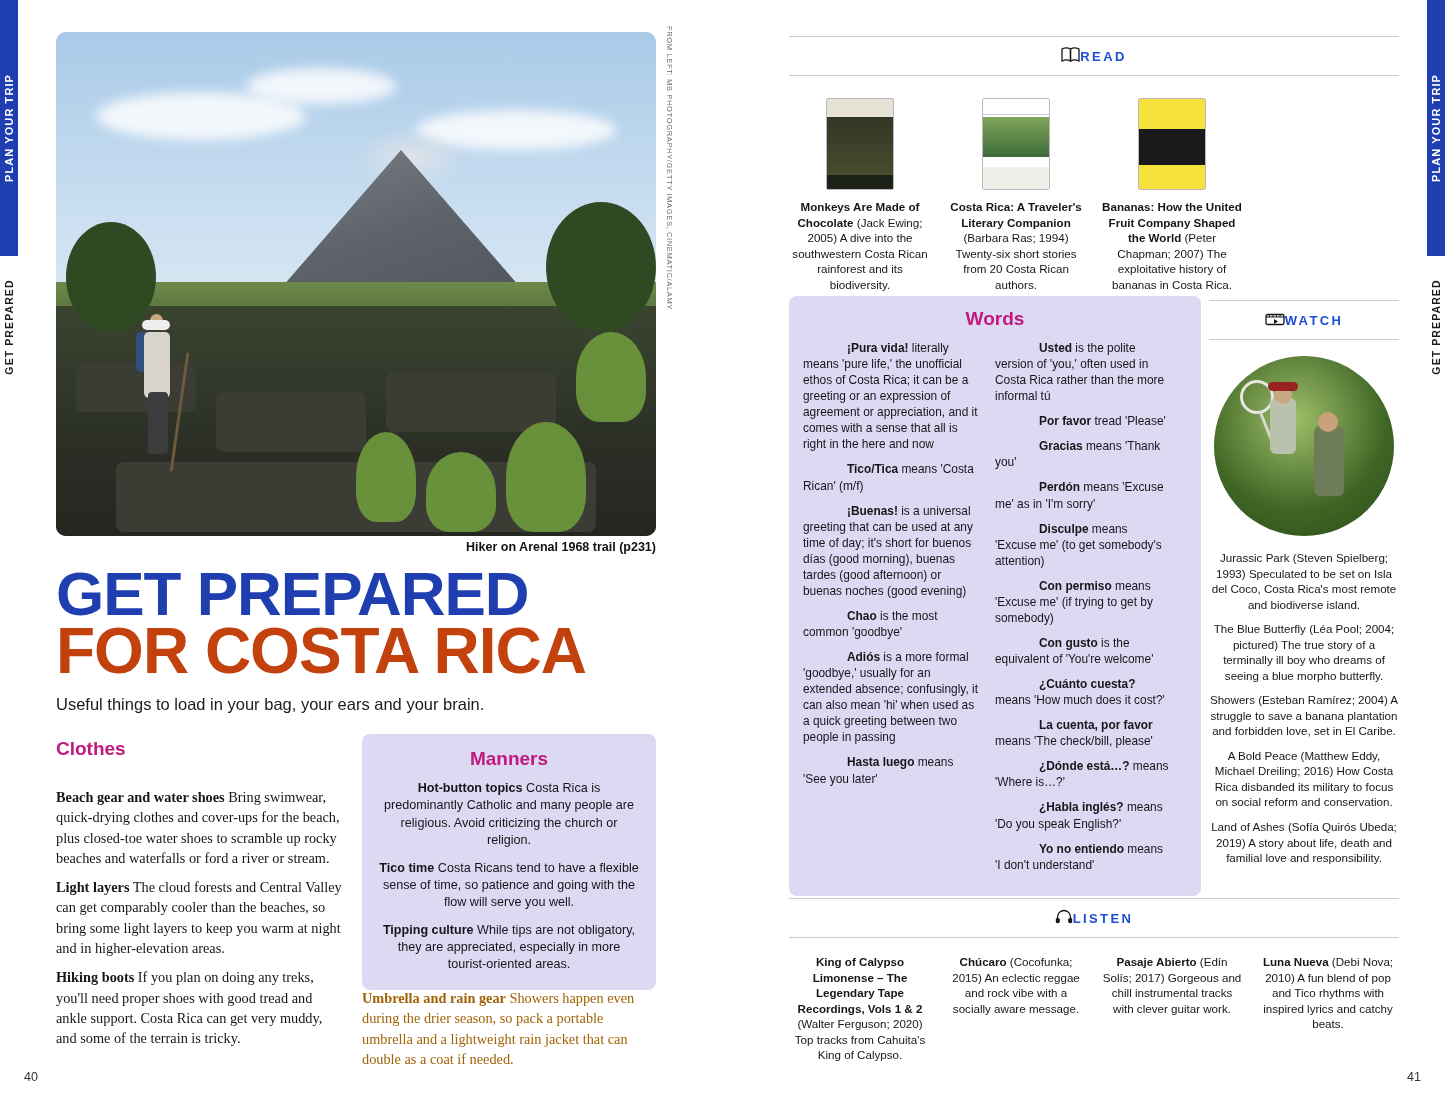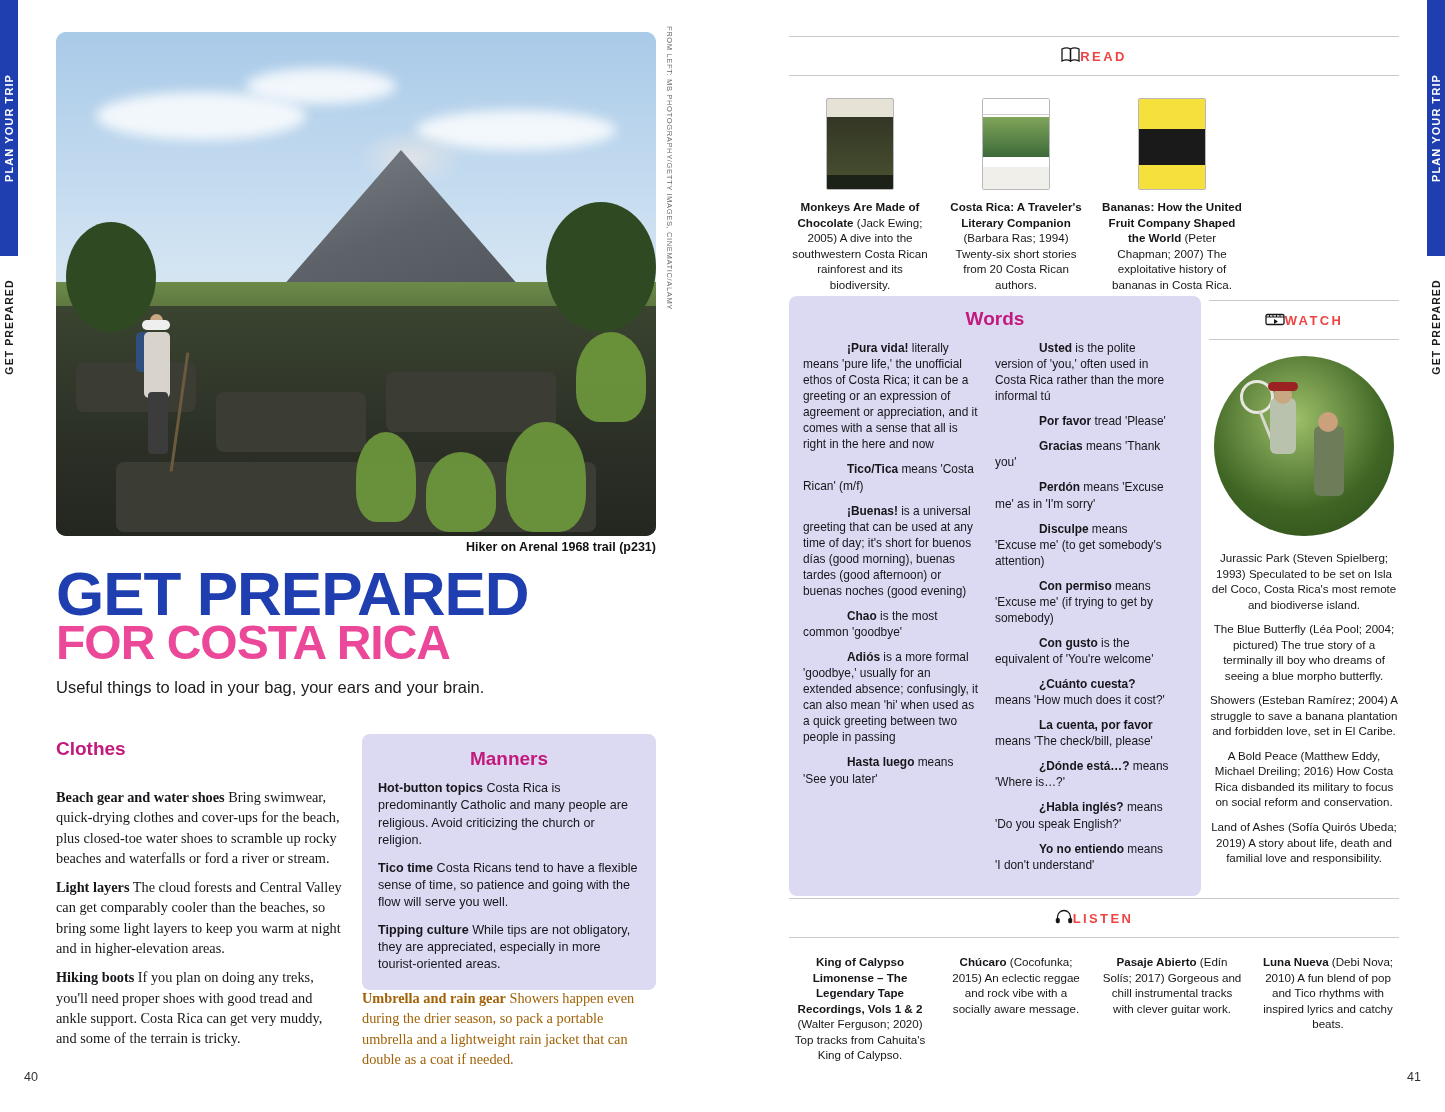--- a/index.html
+++ b/index.html
@@ -93,21 +93,21 @@
     position:absolute; left:56px; top:540px; width:600px;
     text-align:right; font-size:12.5px; font-weight:bold; color:#111;
   }
 
   .title-wrap { position:absolute; left:56px; top:562px; width:620px; }
   .title-1 {
     font-size:62px; font-weight:bold; color:#1f3fb0;
     letter-spacing:-1px; line-height:1.02;
   }
   .title-2 {
-    font-size:48px; font-weight:bold; color:#ec4899;
+    font-size:64px; font-weight:bold; color:#c2410c;
     letter-spacing:-1px; line-height:1.02; margin-top:-6px;
   }
   .subtitle {
     margin-top:10px; font-size:16.5px; color:#1b1b1b;
   }
 
   .col-left {
     position:absolute; left:56px; top:736px; width:290px;
     font-family:"Liberation Serif", serif;
     font-size:14.3px; line-height:1.42; color:#16161a;
@@ -121,42 +121,42 @@
 
   .manners {
     position:absolute; left:362px; top:734px; width:294px;
     background:#dcd9f2; border-radius:8px; padding:14px 16px 16px;
   }
   .manners h3 {
     margin:0 0 10px 0; text-align:center; color:#c2197c;
     font-size:19px; font-weight:bold;
   }
   .manners p {
-    margin:0 0 10px 0; text-align:left; font-size:12.6px;
+    margin:0 0 10px 0; text-align:center; font-size:12.6px;
     line-height:1.38; color:#16161a;
   }
   .manners p:last-child { margin-bottom:0; }
   .manners b { font-weight:bold; }
 
   .umbrella {
     position:absolute; left:362px; top:988px; width:294px;
     font-family:"Liberation Serif", serif;
     font-size:14.3px; line-height:1.42; color:#a16207;
   }
   .umbrella b { font-weight:bold; }
 
   .folio-left { position:absolute; left:24px; bottom:28px; font-size:12.5px; color:#333; }
   .folio-right { position:absolute; right:24px; bottom:28px; font-size:12.5px; color:#333; }
 
   
   .rp { position:absolute; }
   .sec-head {
     display:flex; align-items:center; gap:0;
     justify-content:center;
-    font-size:13px; font-weight:bold; letter-spacing:2.4px; color:#ef4444;text-align:right;
+    font-size:13px; font-weight:bold; letter-spacing:2.4px; color:#1d4ed8;text-align:right;
   }
   .rule { border-top:1px solid #c9c9cf; }
 
   .read-sec { left:789px; top:36px; width:610px; }
   .read-row { display:flex; gap:14px; margin-top:22px; }
   .read-item { width:142px; text-align:center; }
   .bookcover {
     width:68px; height:92px; margin:0 auto 9px;
     border:1px solid #b9b9bd; border-radius:2px; overflow:hidden; position:relative;
   }

